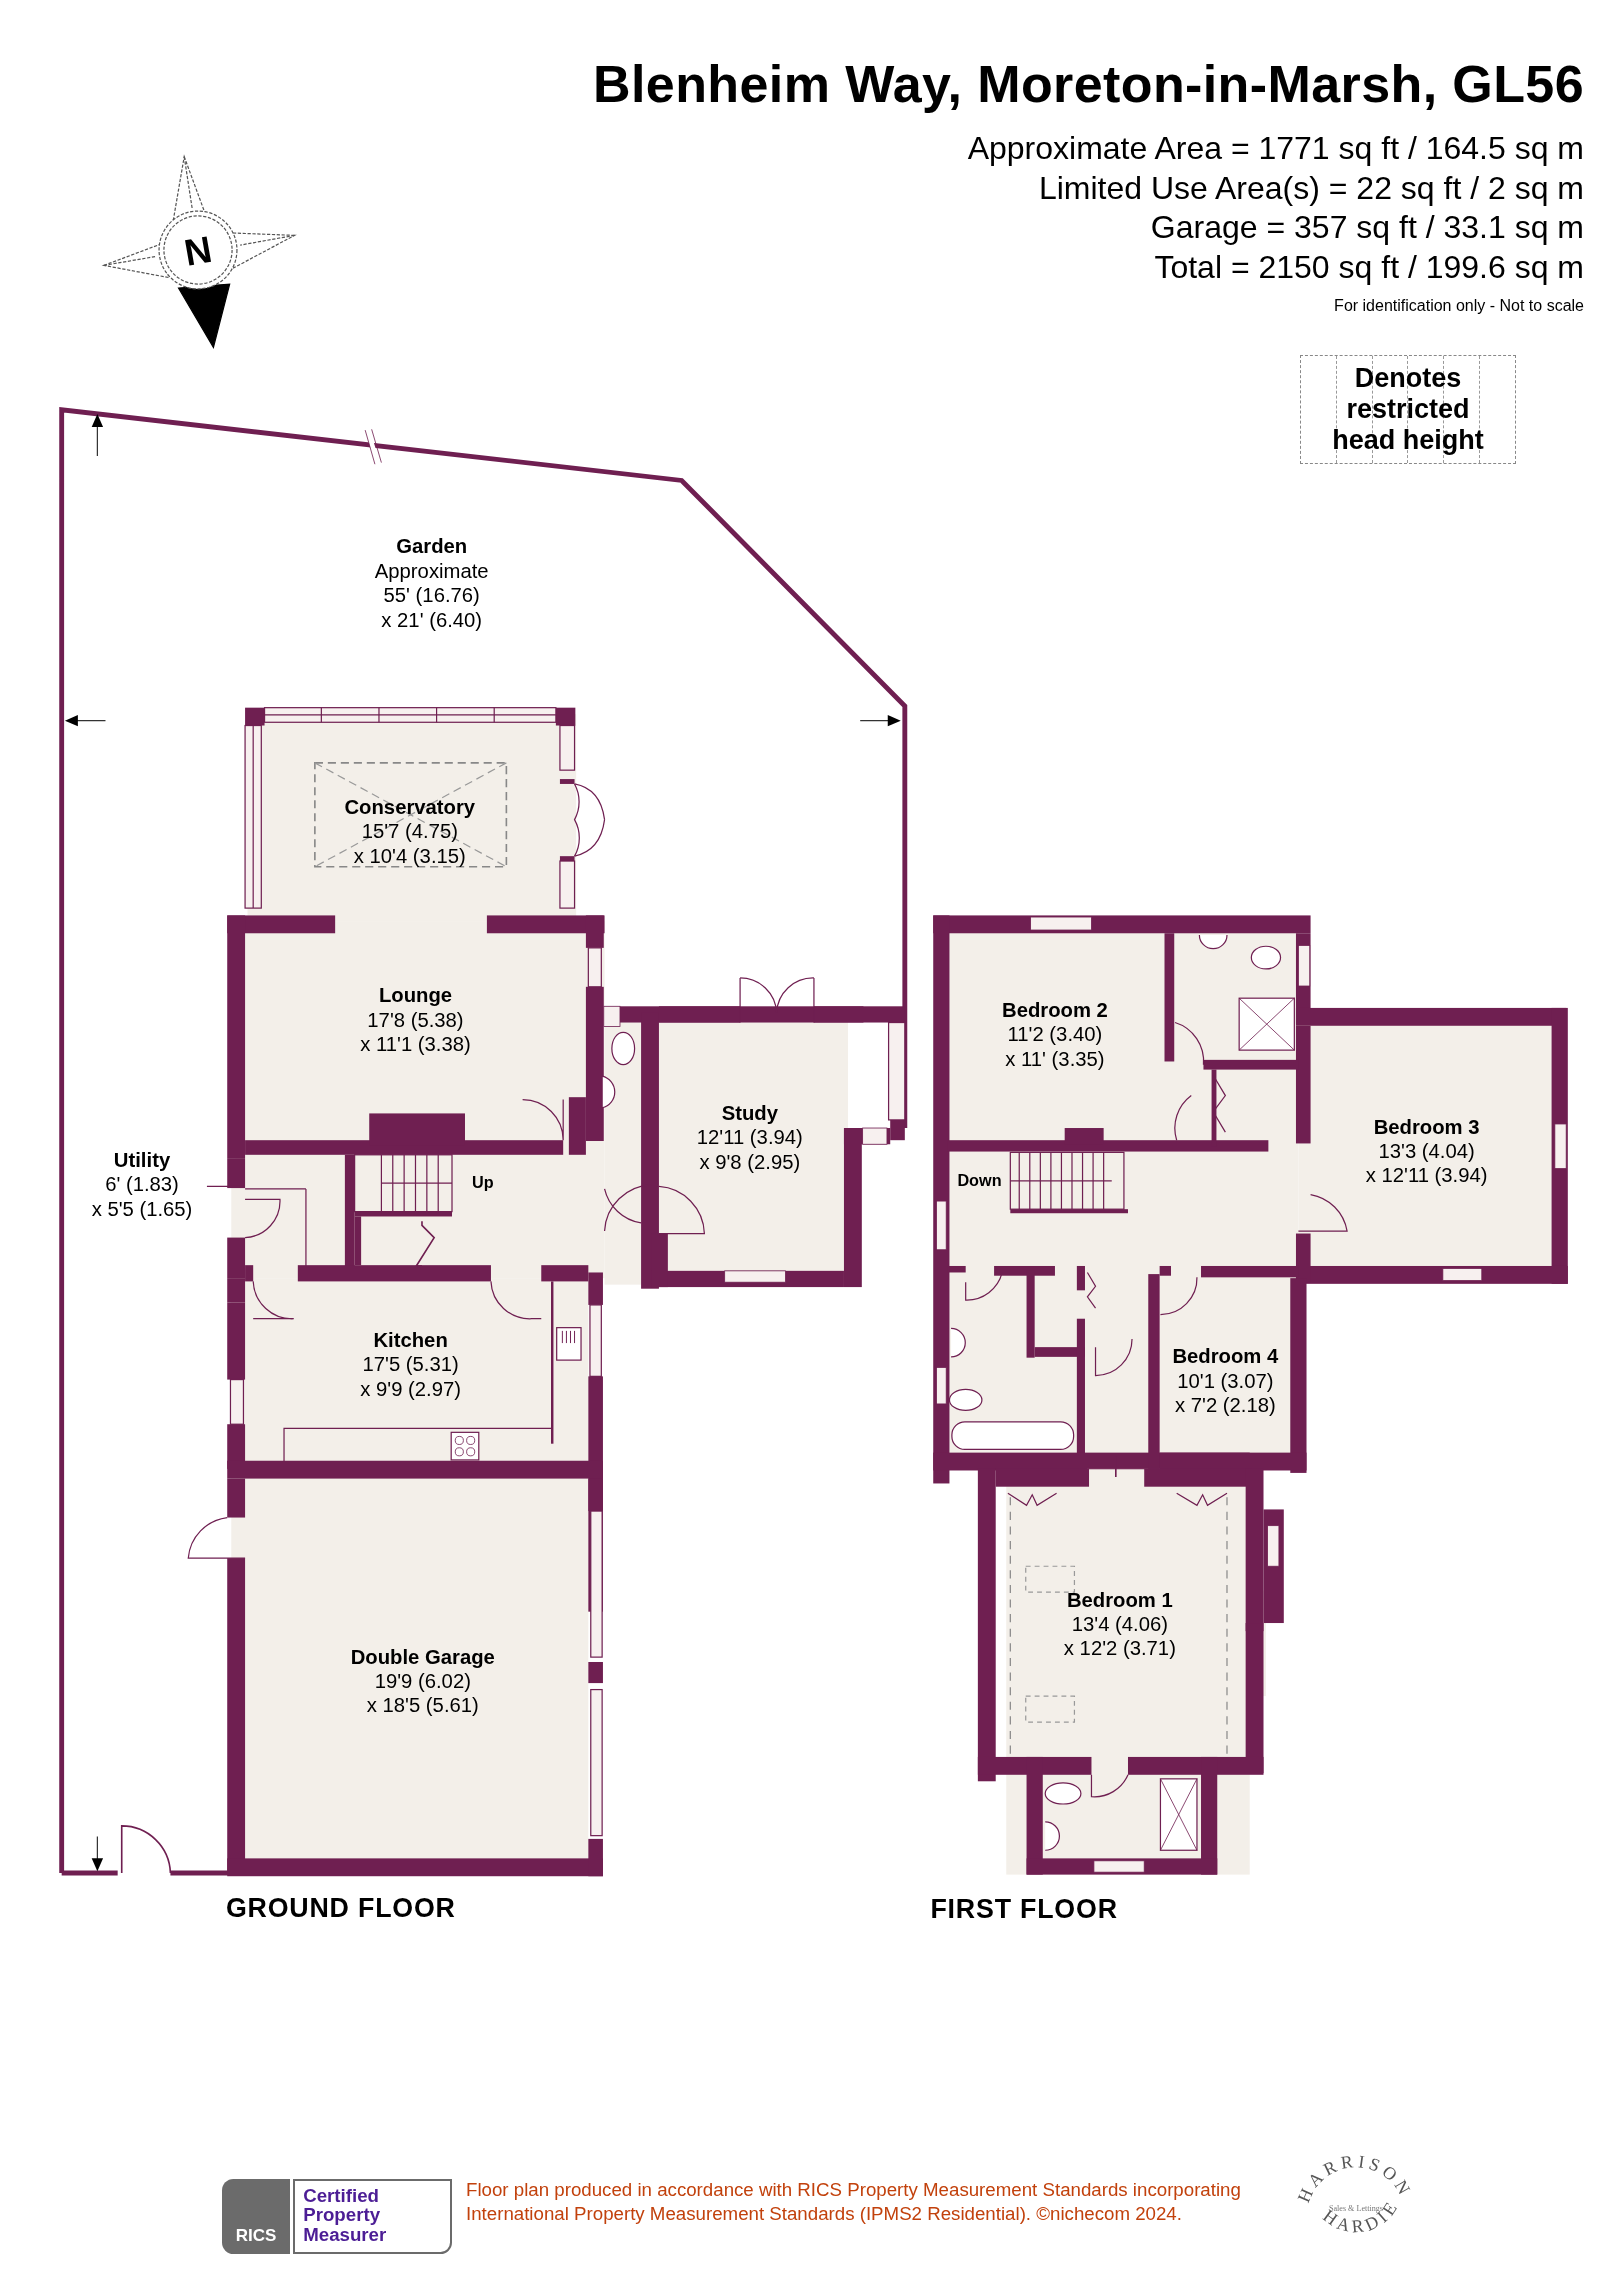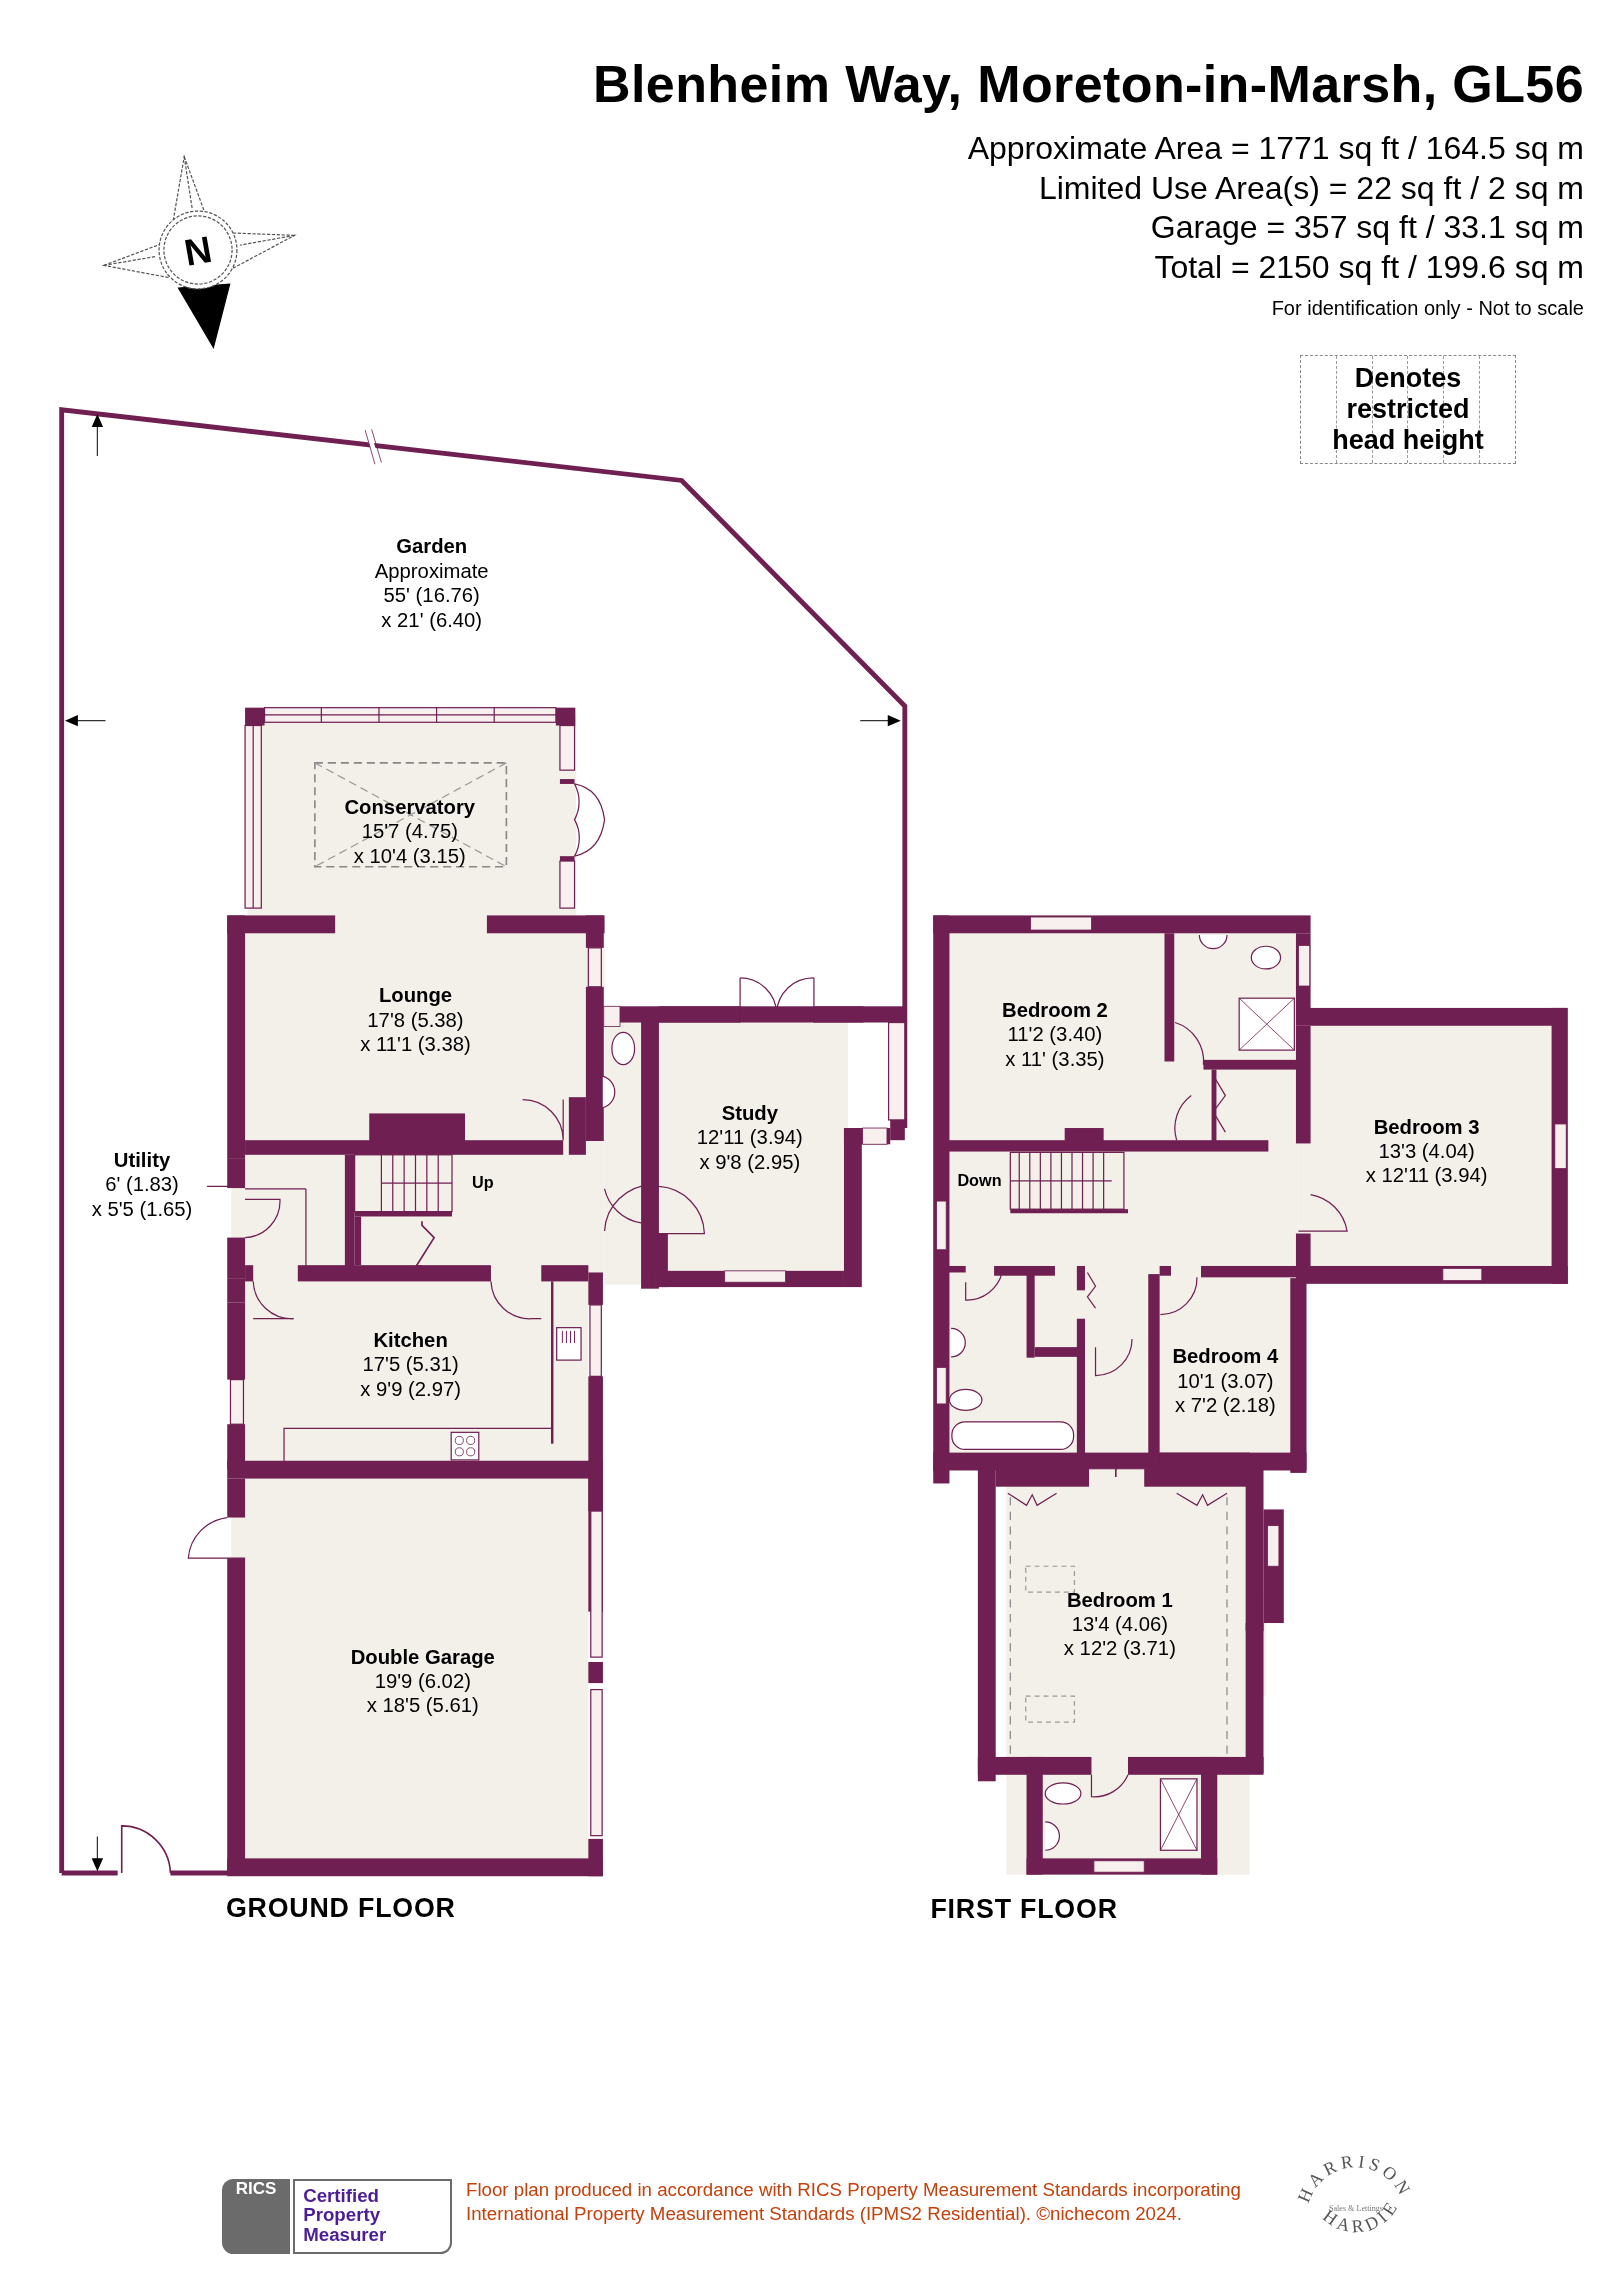--- a/index.html
+++ b/index.html
@@ -1,33 +1,33 @@
 <!DOCTYPE html>
 <html style="font-size:13px"><head>
 <meta charset="utf-8">
 <style>
   html, body { margin:0; padding:0; background:#ffffff; }
   body { width:1623px; height:2295px; position:relative; overflow:hidden; font-family:"Liberation Sans", sans-serif; color:#000; }
   .abs { position:absolute; }
   .title { right:39px; top:54px; font-size:52px; font-weight:bold; letter-spacing:0.4px; white-space:nowrap; }
   .area-line { right:39px; font-size:32px; white-space:nowrap; }
-  .disclaimer { right:39px; top:297px; font-size:20px; white-space:nowrap; }
+  .disclaimer { right:39px; top:297px; font-size:16px; white-space:nowrap; }
   .legend { left:1300px; top:355px; width:216px; height:109px; border:1.6px dashed #888; box-sizing:border-box; display:flex; align-items:center; justify-content:center; text-align:center; font-weight:bold; font-size:27px; line-height:31px; }
   .legend-grid { position:absolute; inset:0; display:flex; }
   .legend-grid span { flex:1; border-right:1.6px dashed #999; }
   .legend-grid span:last-child { border-right:none; }
   .legend-text { position:relative; z-index:1; }
   svg.plan { position:absolute; left:0; top:0; }
   .room-label { font-family:"Liberation Sans", sans-serif; text-anchor:middle; }
   .rn { font-weight:bold; font-size:25px; }
   .rd { font-size:25px; }
   .floor-label { font-weight:bold; font-size:33px; letter-spacing:1px; }
   .footer-text { left:466px; top:2178px; font-size:18.7px; color:#c2410c; line-height:23.5px; white-space:nowrap; }
   .rics { left:222px; top:2179px; width:230px; height:75px; display:flex; }
-  .rics-logo { width:68px; height:75px; background:#6b6b6b; border-radius:11.4px 0 0 11.4px; color:#fff; display:flex; flex-direction:column; align-items:center; font-weight:bold; font-size:17px; padding-bottom:8px; box-sizing:border-box; }
+  .rics-logo { width:68px; height:75px; background:#6b6b6b; border-radius:11.4px 0 0 11.4px; color:#fff; display:flex; flex-direction:column; align-items:center; justify-content:flex-end; font-weight:bold; font-size:17px; padding-bottom:8px; box-sizing:border-box; }
   .rics-box { flex:1; margin-left:3.2px; border:2.4px solid #6b6b6b; border-radius:0 0 11.4px 0; box-sizing:border-box; padding:4.9px 8px; font-weight:bold; font-size:18.7px; line-height:19.5px; color:#4c1d95; }
   .hh { left:1291px; top:2143px; width:130px; height:130px; }
 </style>
 </head>
 <body>
 
 <div class="abs title">Blenheim Way, Moreton-in-Marsh, GL56</div>
 <div class="abs area-line" style="top:130px">Approximate Area = 1771 sq ft / 164.5 sq m</div>
 <div class="abs area-line" style="top:170px">Limited Use Area(s) = 22 sq ft / 2 sq m</div>
 <div class="abs area-line" style="top:209px">Garage = 357 sq ft / 33.1 sq m</div>

